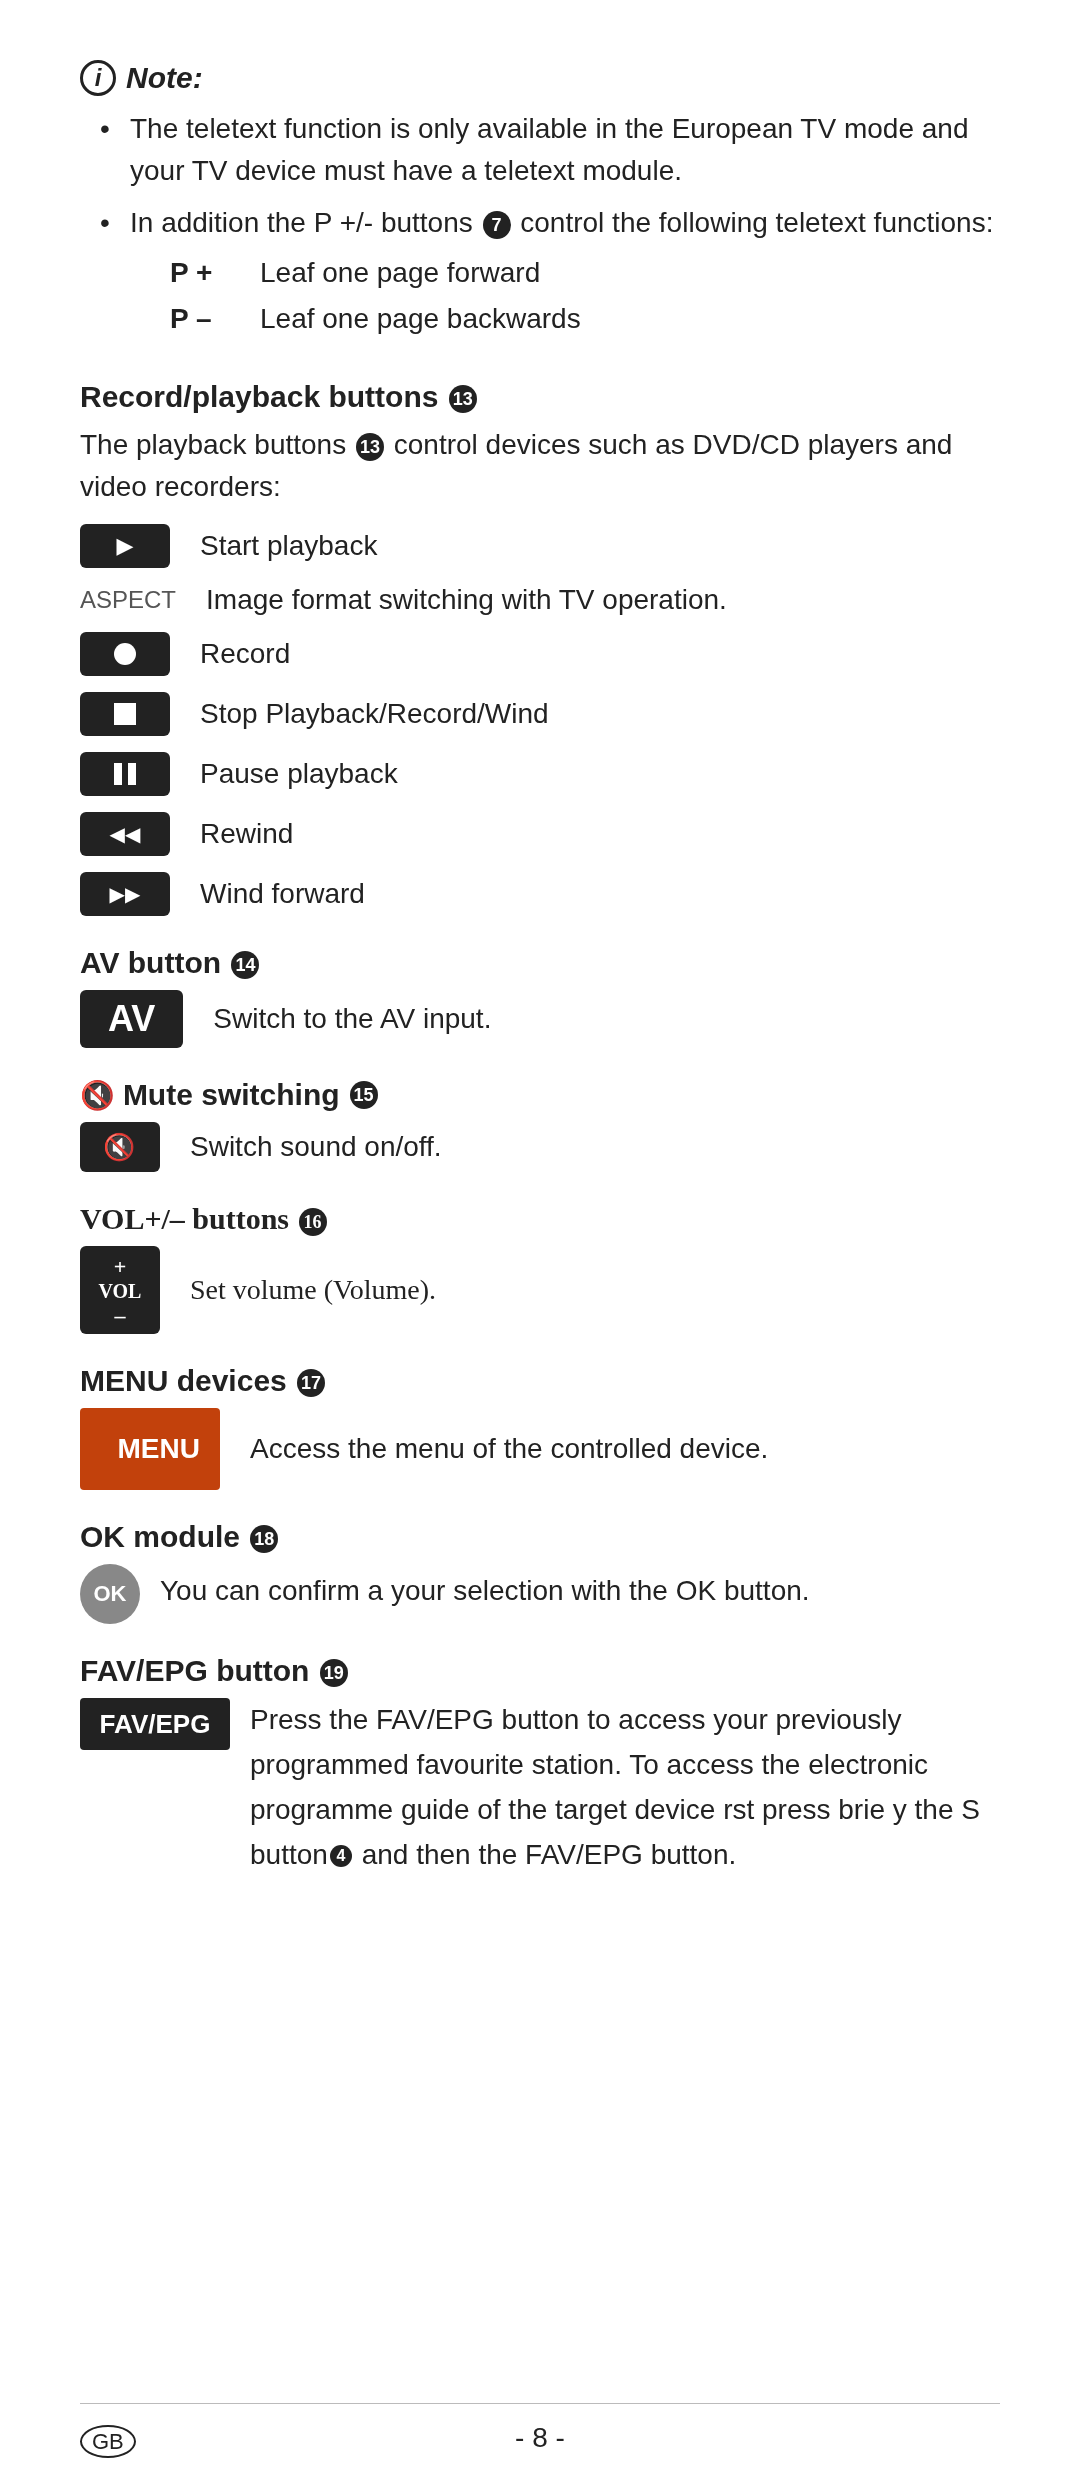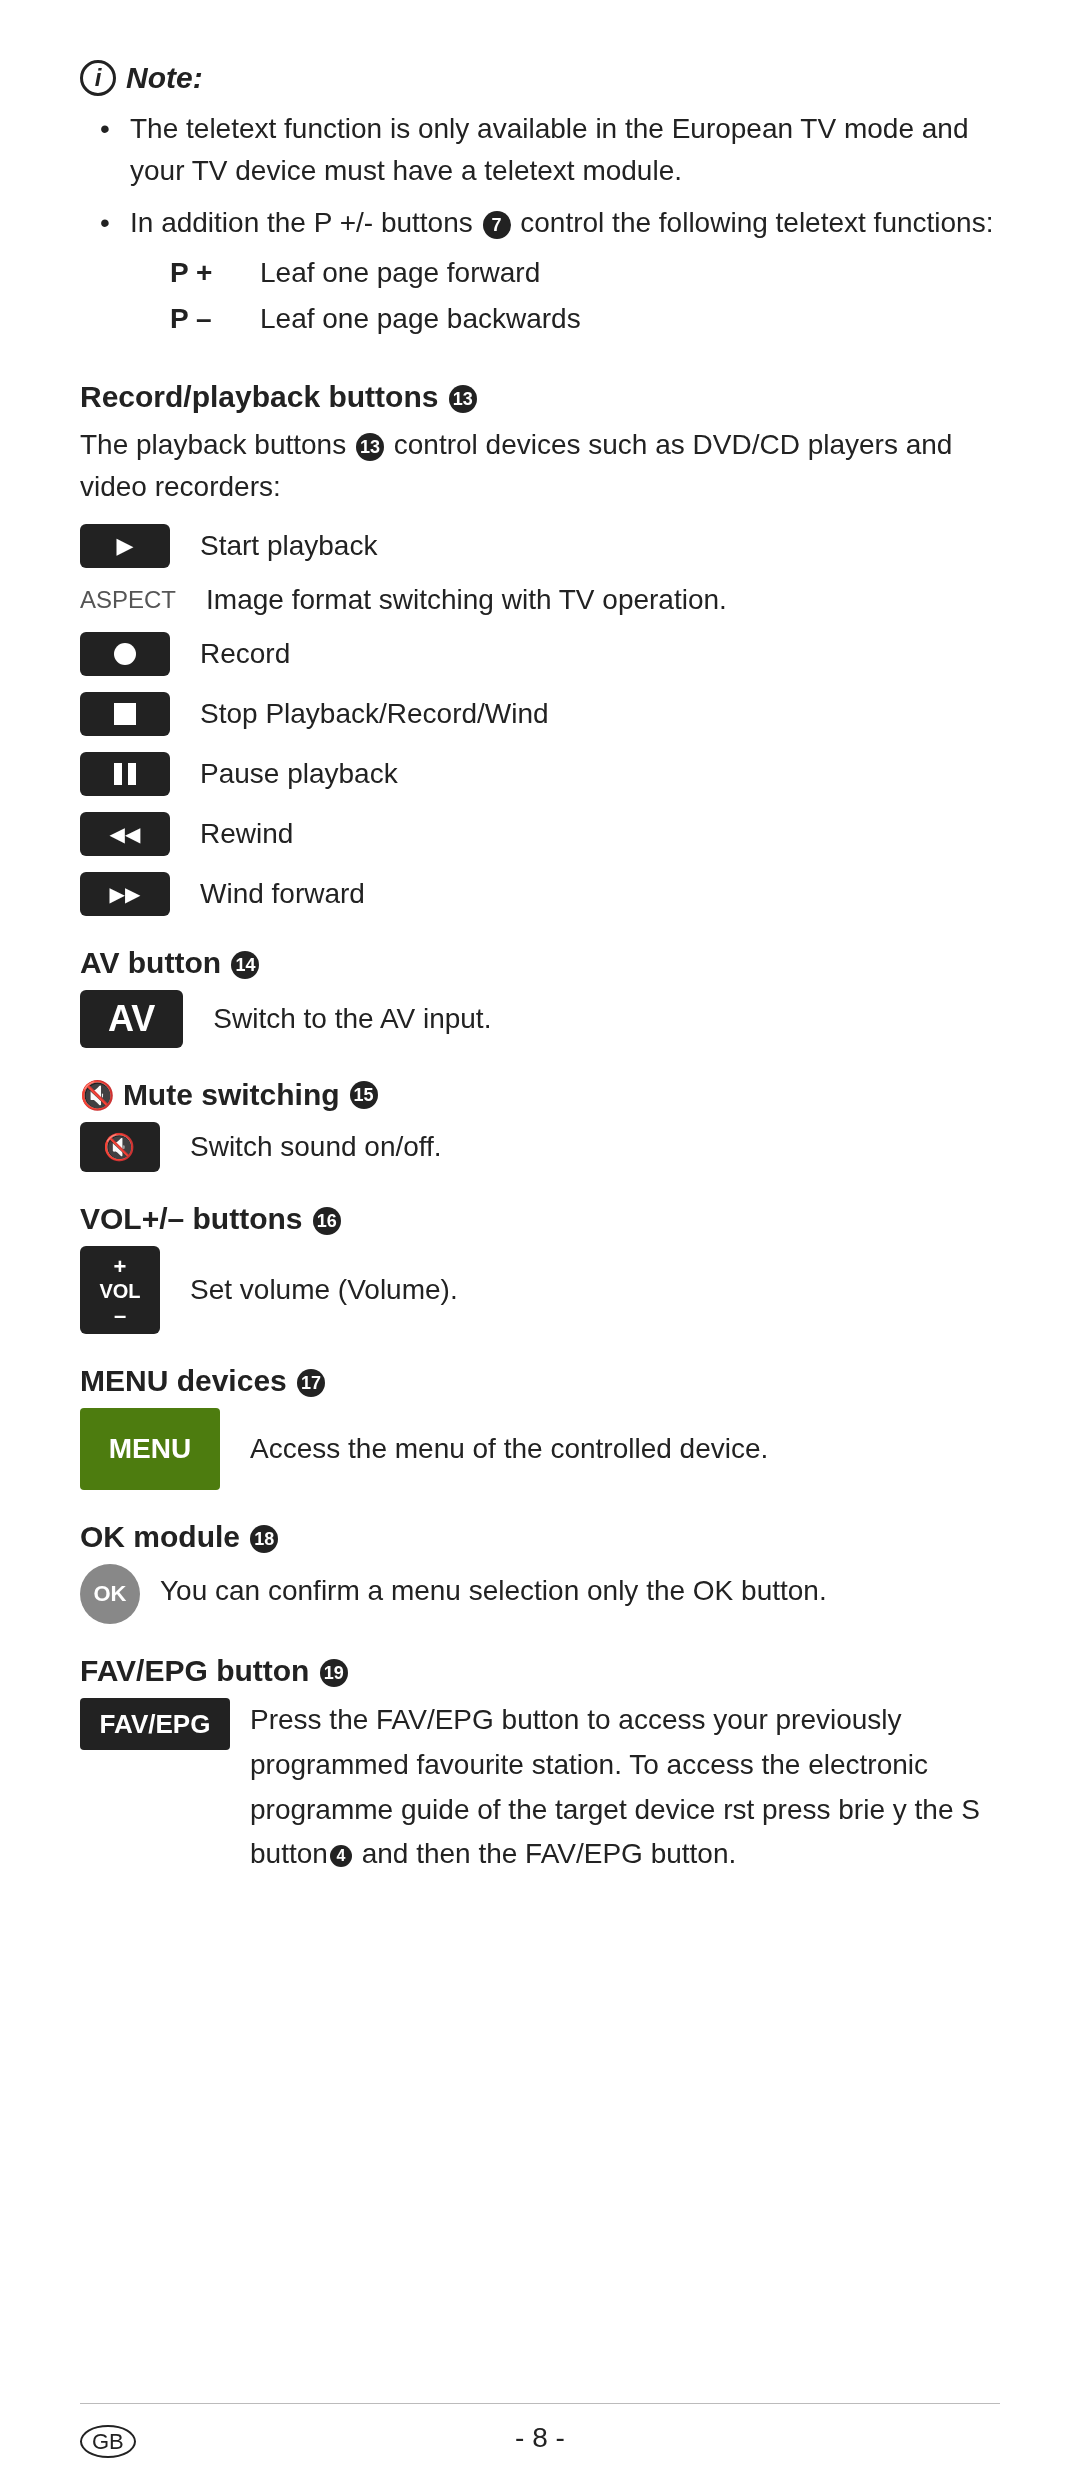--- a/index.html
+++ b/index.html
@@ -189,31 +189,31 @@
       align-items: center;
       justify-content: space-between;
       padding: 8px 0;
       font-size: 22px;
       font-weight: bold;
     }
     .vol-plus { font-size: 22px; }
     .vol-label { font-size: 20px; font-weight: bold; }
     .vol-minus { font-size: 22px; }
     .menu-btn {
-      background: #4d7c0f;
+      background: #c2410c;
       color: #fff;
       font-size: 28px;
       font-weight: bold;
       padding: 25px 20px;
       border-radius: 4px;
       min-width: 140px;
       min-height: 48px;
       display: inline-flex;
       align-items: center;
-      justify-content: center;
+      justify-content: flex-end;
     }
     .ok-btn {
       background: #888;
       color: #fff;
       font-size: 22px;
       font-weight: bold;
       width: 60px;
       height: 60px;
       border-radius: 50%;
       display: inline-flex;
@@ -400,21 +400,21 @@
     <span class="circle-num">15</span>
   </div>
   <div class="button-row">
     <div class="btn-mute">
       <span style="font-size:26px;">🔇</span>
     </div>
     <span class="btn-label">Switch sound on/off.</span>
   </div>
 </div>
 
-<div style="margin-top:10px;">
+<div style="margin-top:10px;font-family:Liberation Serif, serif;">
   <div class="section-title">
     <span>VOL+/– buttons</span>
     <span class="circle-num">16</span>
   </div>
   <div class="button-row">
     <div class="vol-btn">
       <span class="vol-plus">+</span>
       <span class="vol-label">VOL</span>
       <span class="vol-minus">–</span>
     </div>
@@ -437,21 +437,21 @@
 
 <div style="margin-top:10px;">
   <div class="section-title">
     <span>OK module</span>
     <span class="circle-num">18</span>
   </div>
   <div class="ok-row">
     <div class="ok-btn">
       <span>OK</span>
     </div>
-    <span class="ok-text btn-label">You can confirm a menu selection only the OK button.</span>
+    <span class="ok-text btn-label">You can confirm a your selection with the OK button.</span>
   </div>
 </div>
 
 <div style="margin-top:10px;">
   <div class="section-title">
     <span>FAV/EPG button</span>
     <span class="circle-num">19</span>
   </div>
   <div class="favepg-row">
     <div class="favepg-btn">

